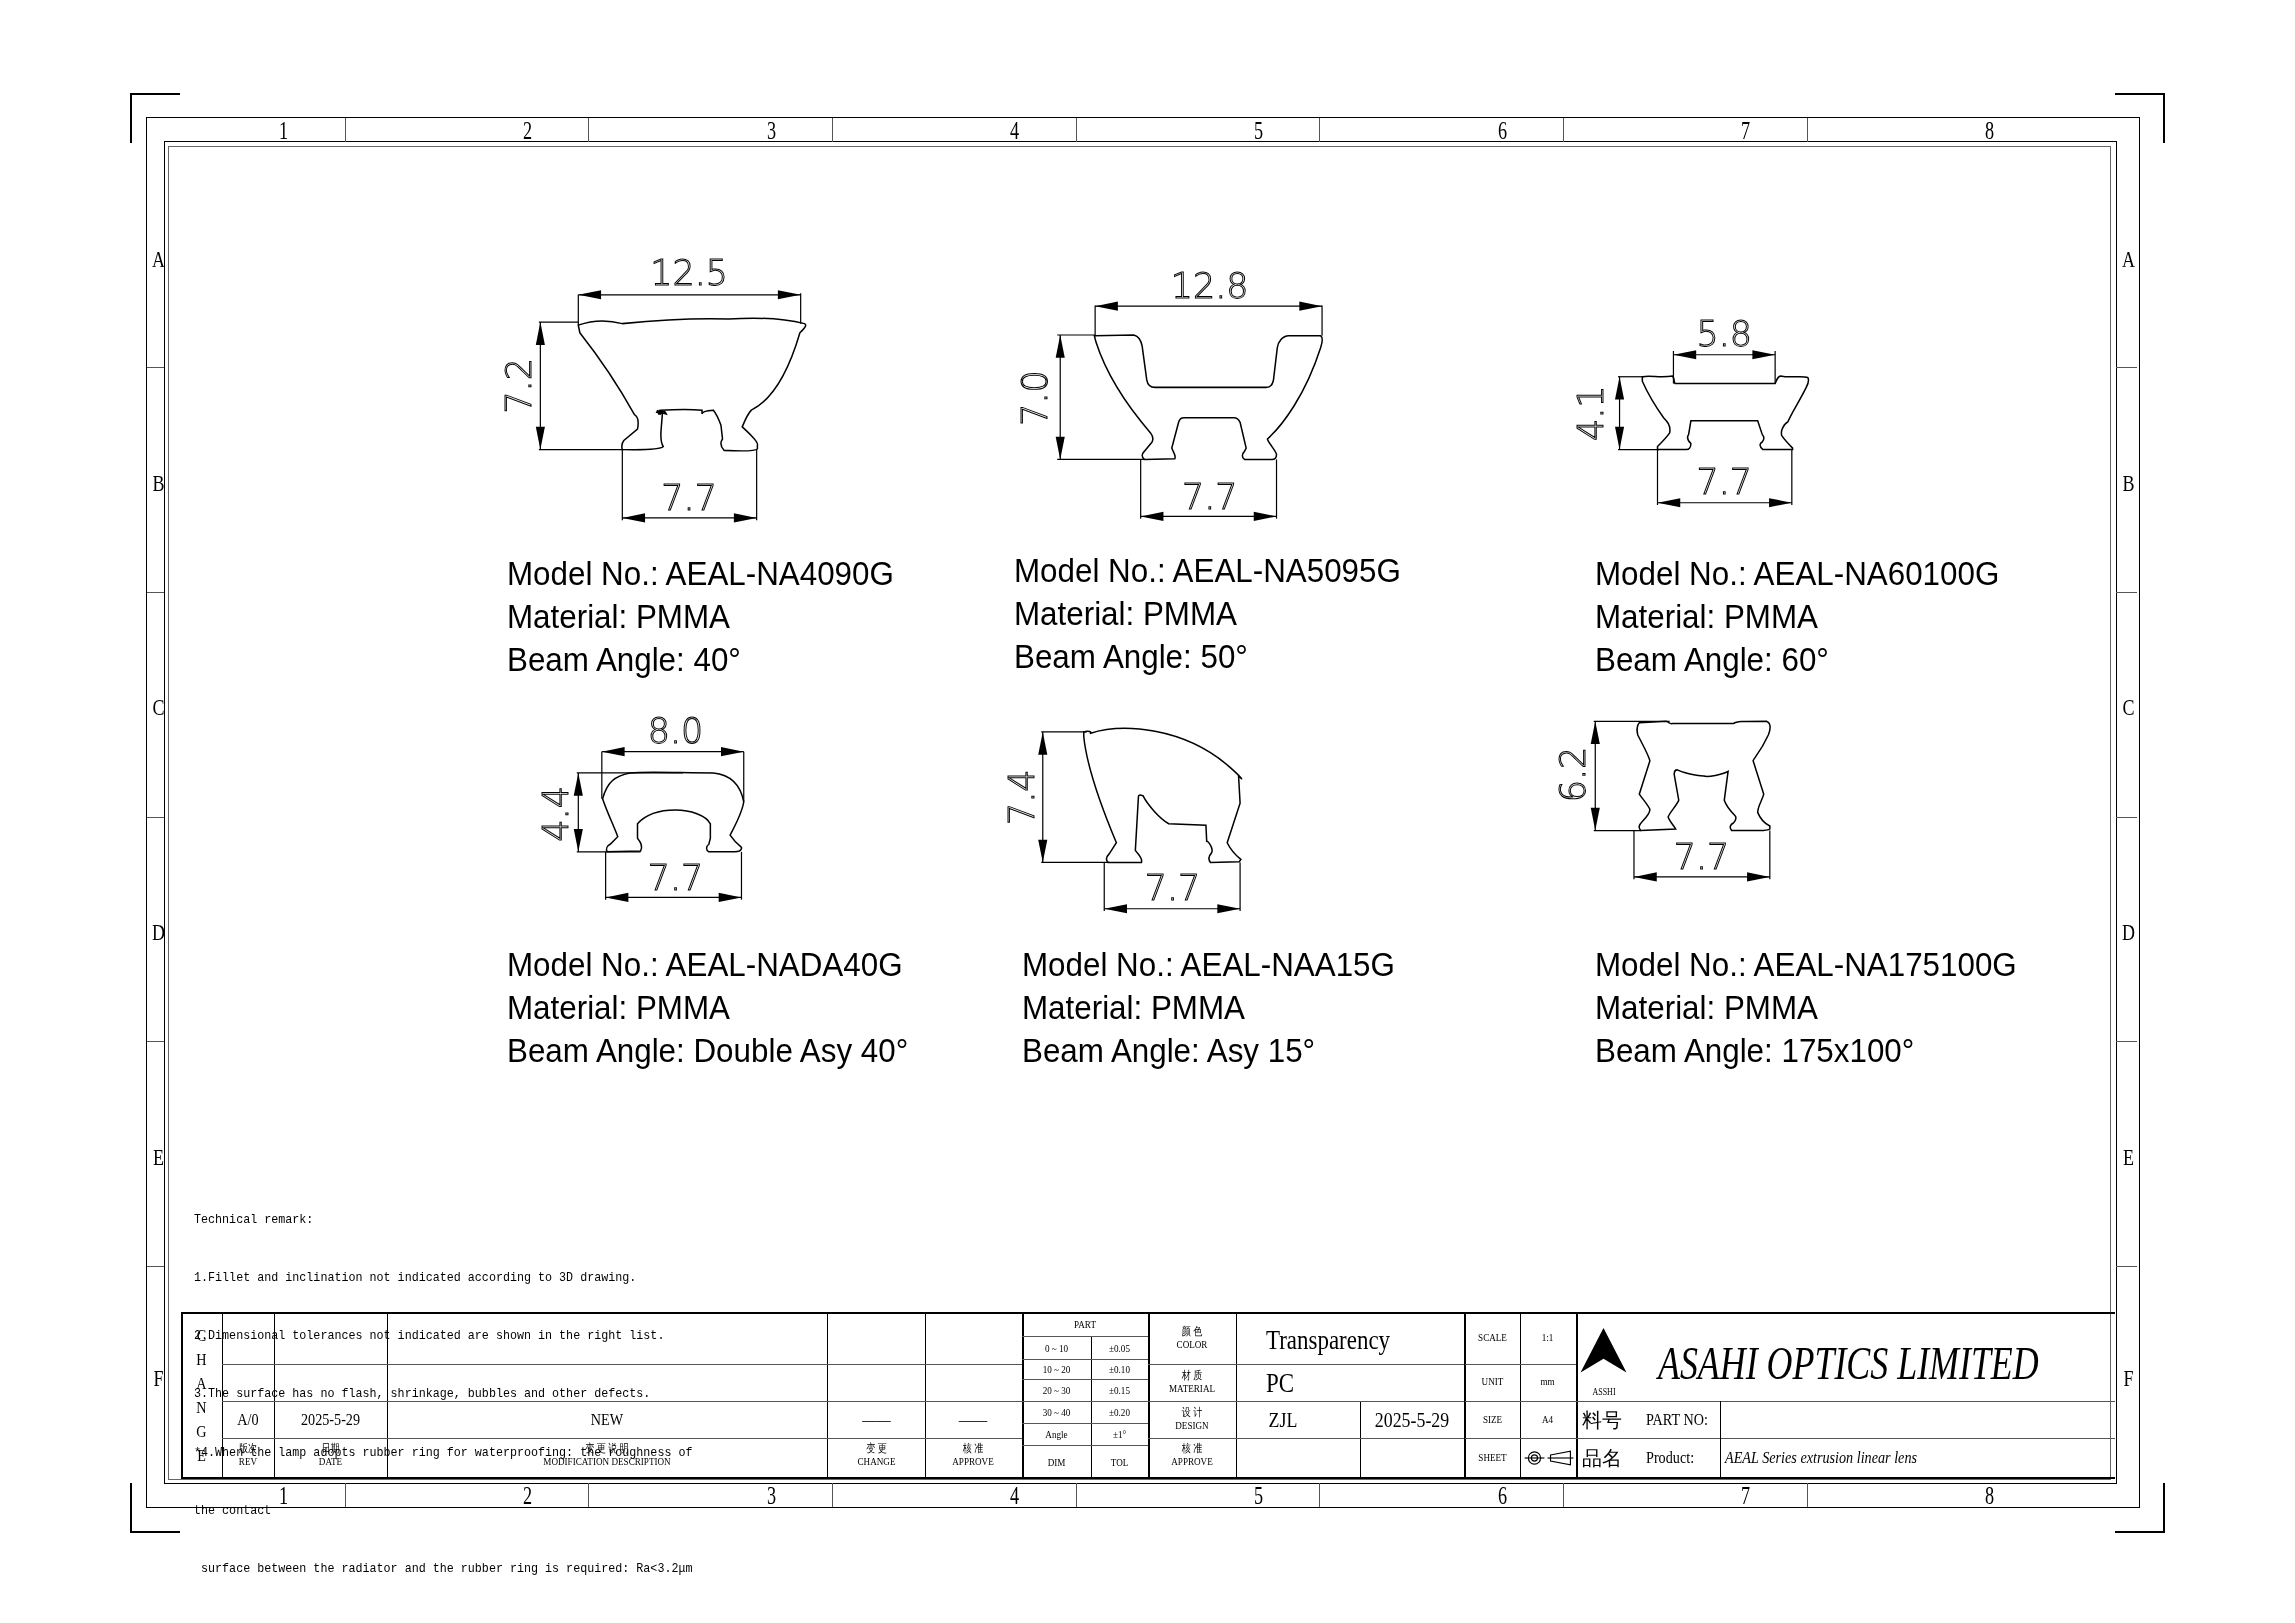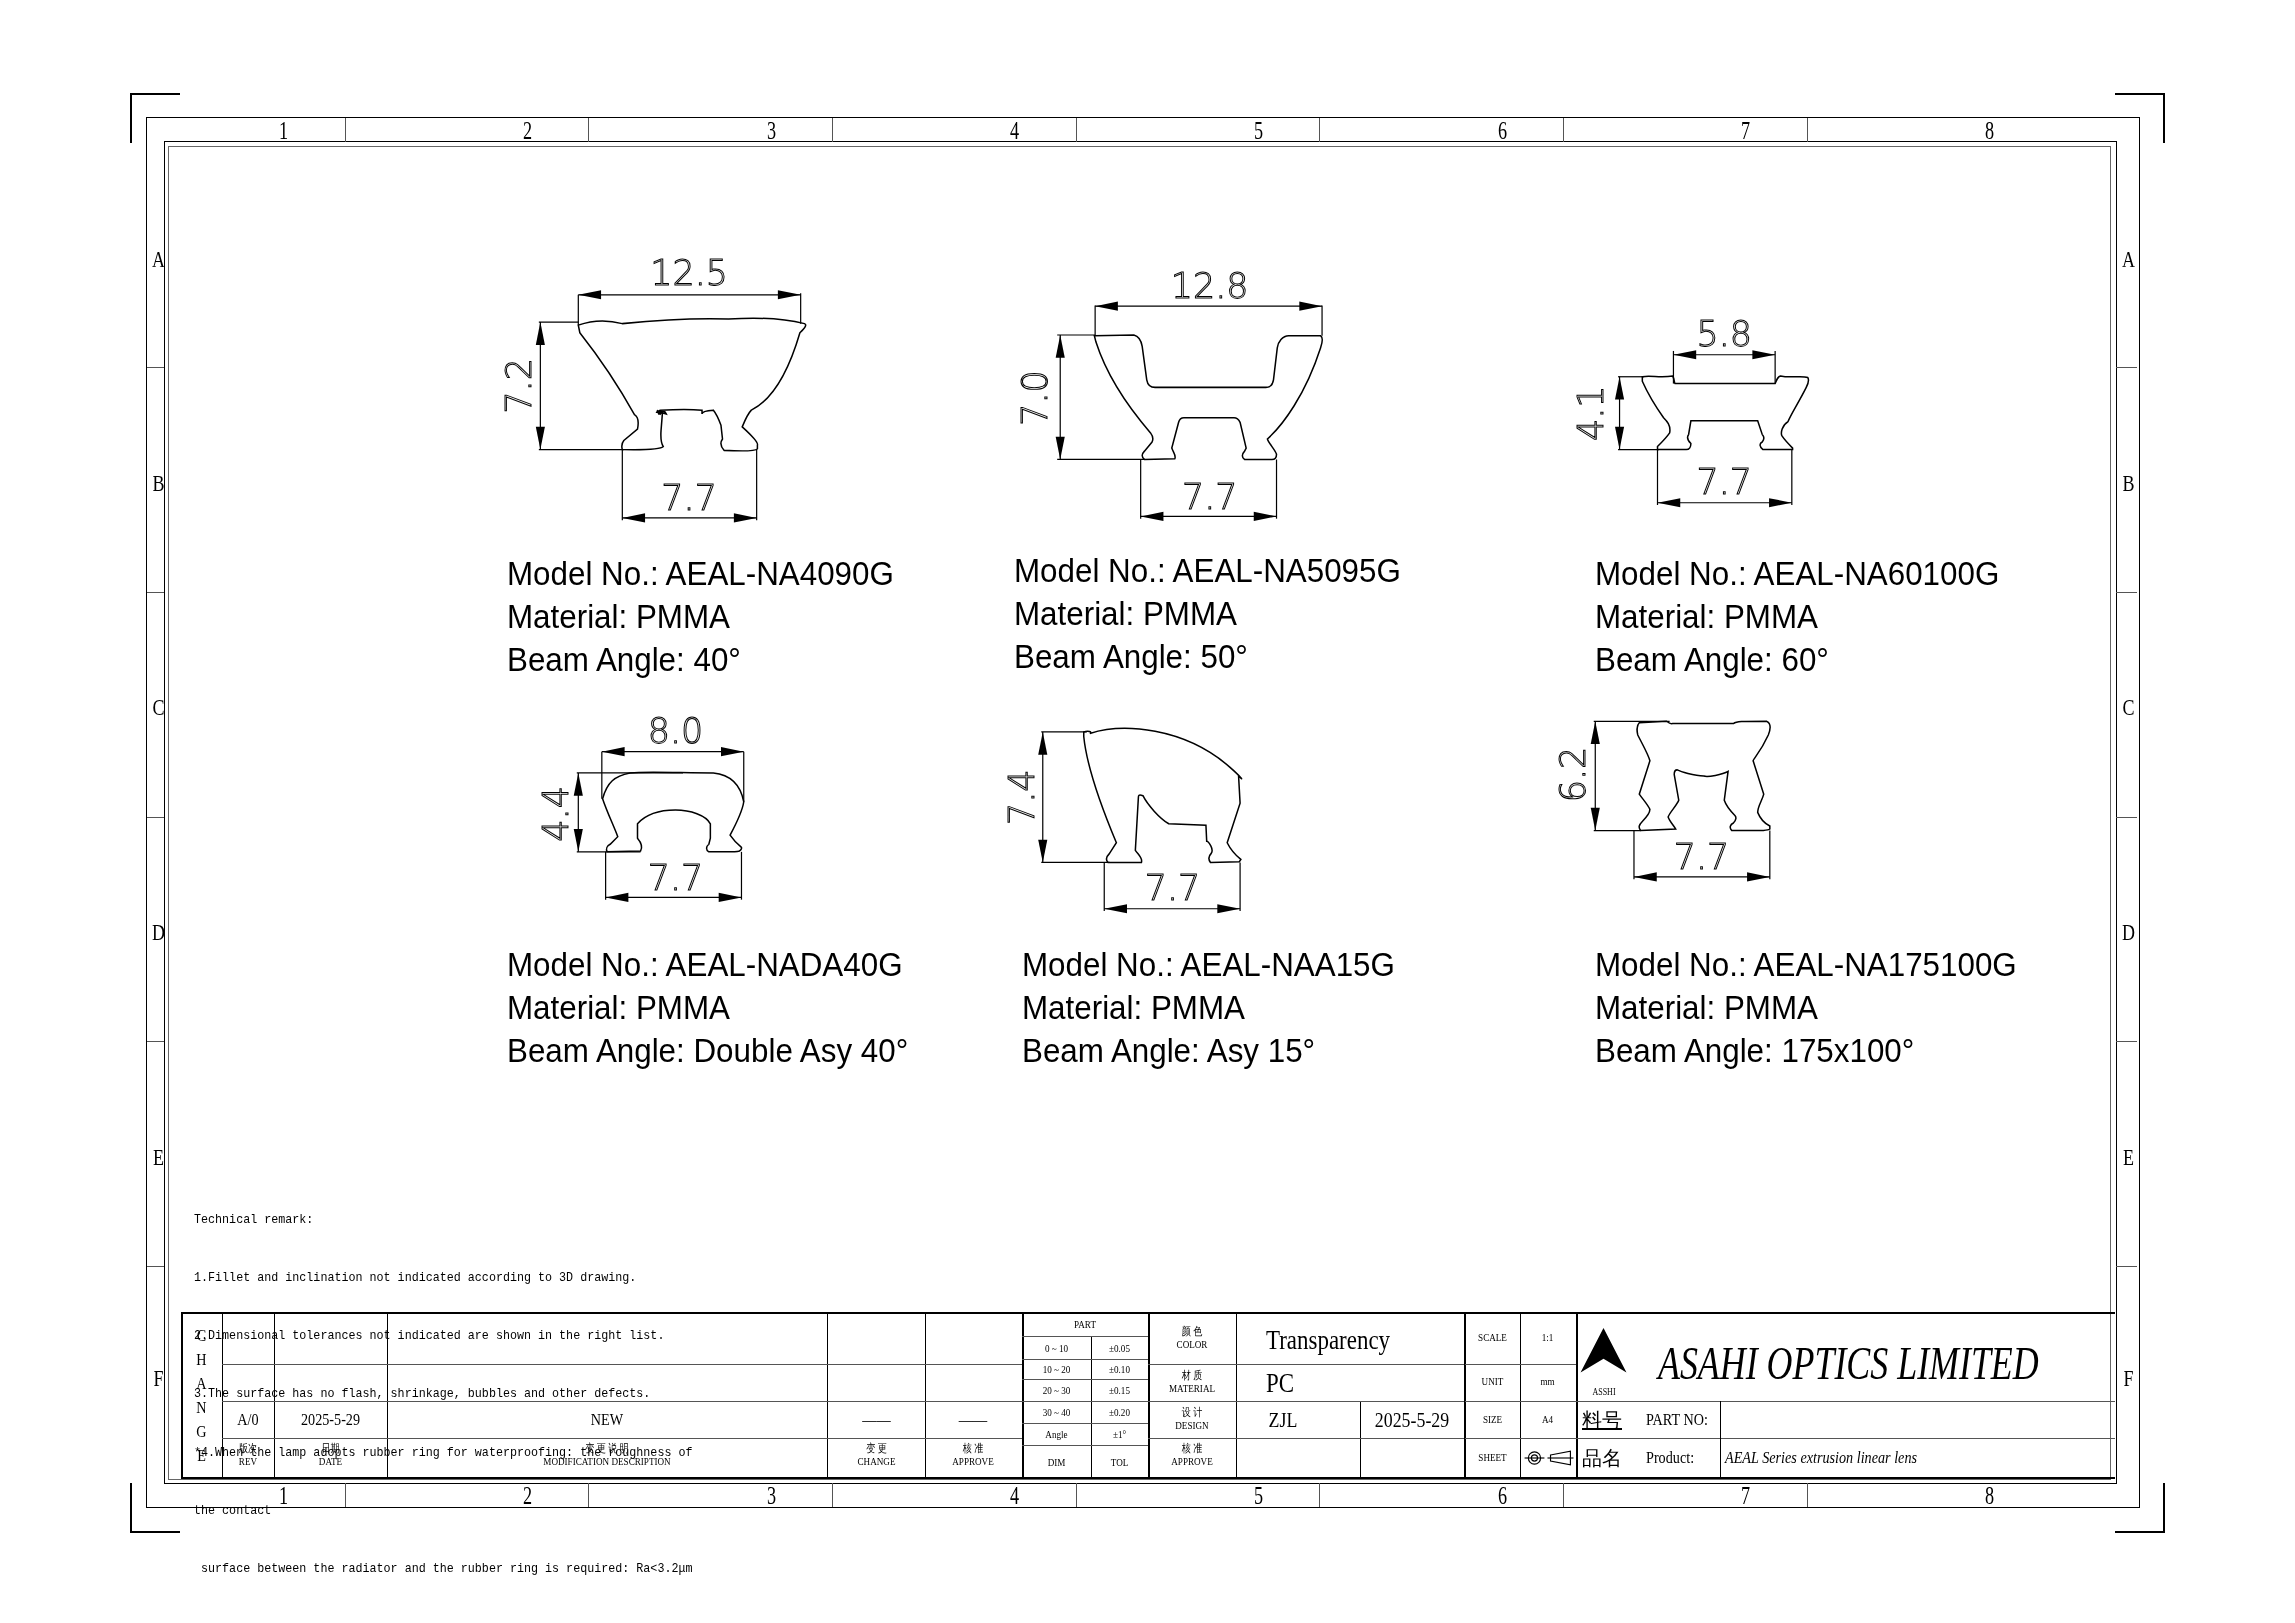--- a/index.html
+++ b/index.html
@@ -400,21 +400,21 @@
     <line x1="32" y1="13" x2="66" y2="13" stroke="#000" stroke-width="1.5"></line>
   </svg>
 
   <svg class="abs" style="left:1579px;top:1328px;" width="49" height="49" viewBox="0 0 64 64">
     <polygon points="32,0 62,58 32,40 2,58" fill="#000"></polygon>
     <polygon points="32,42 58,58 6,58" fill="#fff"></polygon>
   </svg>
   <div class="tb" style="left:1579px;top:1386px;width:50px;font-size:10px;transform:scaleX(0.8);">ASSHI</div>
   <div class="tb" style="left:1658px;top:1339px;font-size:46px;line-height:49px;font-style:italic;transform:scaleX(0.78);transform-origin:left top;">ASAHI OPTICS LIMITED</div>
 
-  <div class="tb" style="left:1582px;top:1410px;font-size:20px;line-height:21px;text-decoration:underline;">料号</div>
+  <div class="tb" style="left:1582px;top:1410px;font-size:20px;line-height:21px;">料号</div>
   <div class="tb tb-med" style="left:1646px;top:1410px;text-align:left;transform-origin:left center;">PART NO:</div>
   <div class="tb tb-med" style="left:1723px;top:1410px;text-align:left;"></div>
 
   <div class="tb" style="left:1582px;top:1448px;font-size:20px;line-height:21px;">品名</div>
   <div class="tb tb-med" style="left:1646px;top:1448px;text-align:left;transform-origin:left center;">Product:</div>
   <div class="tb tb-med" style="left:1725px;top:1448px;text-align:left;font-style:italic;transform-origin:left center;">AEAL Series extrusion linear lens</div>
 
   <div class="line" style="left:181px;top:1477px;width:1934px;height:1.5px;"></div>
 </div>
 

